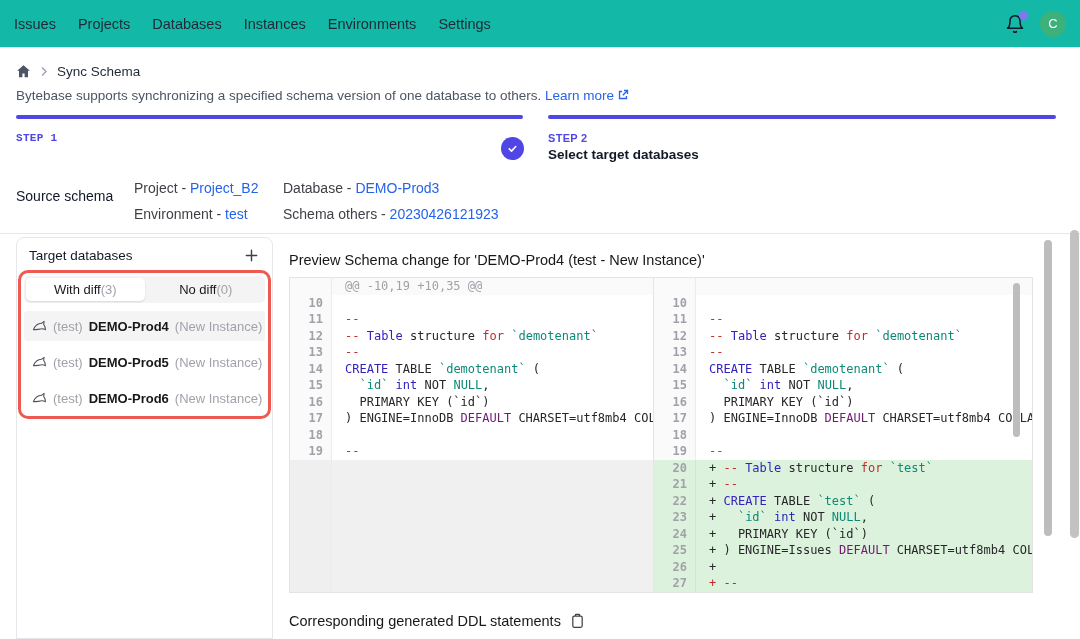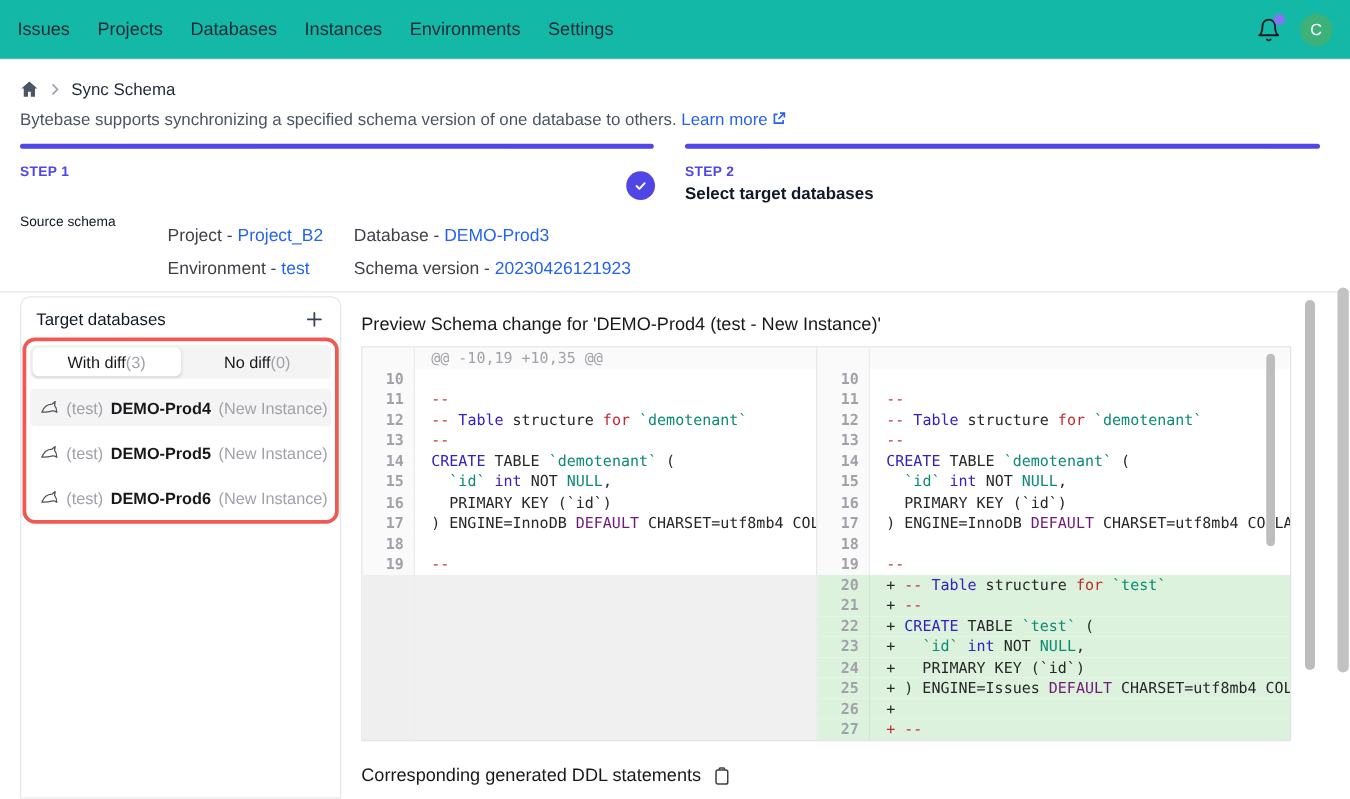--- a/index.html
+++ b/index.html
@@ -22,26 +22,26 @@
   .breadcrumb { position:absolute; left:16px; top:64px; display:flex; align-items:center; gap:9px; }
   .breadcrumb .label { font-size:13.5px; color:#1f2937; }
   .intro { position:absolute; left:16px; top:88px; font-size:13.5px; color:#4b5563; }
   .intro a { color:#2563eb; text-decoration:none; cursor:pointer; }
   .ext-icon { display:inline-block; vertical-align:-1px; margin-left:3px; }
   
   .step { position:absolute; top:115px; }
   .step .bar { height:4px; background:#4f46e5; border-radius:2px; }
   .step-label { color:#4f46e5; font-size:11px; font-weight:700; margin-top:13px; letter-spacing:.3px; }
   .step-title { color:#111827; font-size:13.5px; font-weight:700; margin-top:3px; }
-  .step1 { left:16px; width:507px; }
+  .step1 { left:16px; width:507px;font-family:Liberation Mono, monospace; }
   .step2 { left:548px; width:508px; }
   .check-circle { position:absolute; left:501px; top:137px; width:23px; height:23px; border-radius:50%;
     background:#4f46e5; display:flex; align-items:center; justify-content:center; }
   
-  .src-label { position:absolute; left:16px; top:172px; font-size:11px; color:#111827; }
+  .src-label { position:absolute; left:16px; top:188px; font-size:14px; color:#111827; }
   .src-field { position:absolute; font-size:14px; color:#3f3f46; }
   .src-field a { color:#2563eb; text-decoration:none; cursor:pointer; }
   .f0 { left:134px; top:180px; } .f1 { left:283px; top:180px; }
   .f2 { left:134px; top:206px; } .f3 { left:283px; top:206px; }
   .divider { position:absolute; left:0; top:233px; width:1080px; height:1px; background:#e5e7eb; }
   
   .left-card { position:absolute; left:16px; top:237px; width:257px; height:402px;
     border:1px solid #e5e7eb; border-radius:8px 8px 0 0; background:#fff; }
   .card-header { display:flex; justify-content:space-between; align-items:center; padding:9px 12px 7px 12px; }
   .card-title { font-size:13.5px; color:#111827; }
@@ -147,21 +147,21 @@
 <div class="step step2">
   <div class="bar"></div>
   <div class="step-label">STEP 2</div>
   <div class="step-title">Select target databases</div>
 </div>
 
 <div class="src-label">Source schema</div>
 <div class="src-field f0"><span>Project - </span><a>Project_B2</a></div>
 <div class="src-field f1"><span>Database - </span><a>DEMO-Prod3</a></div>
 <div class="src-field f2"><span>Environment - </span><a>test</a></div>
-<div class="src-field f3"><span>Schema version - </span><a>20230426121923</a></div>
+<div class="src-field f3"><span>Schema others - </span><a>20230426121923</a></div>
 
 <div class="divider"></div>
 
 <div class="left-card">
   <div class="card-header">
     <span class="card-title">Target databases</span>
     <span class="plus-btn">
       <svg width="17" height="17" viewBox="0 0 18 18" fill="none" stroke="#374151" stroke-width="1.5" stroke-linecap="round">
           <path d="M9 3.5v11M3.5 9h11"></path>
         </svg>

